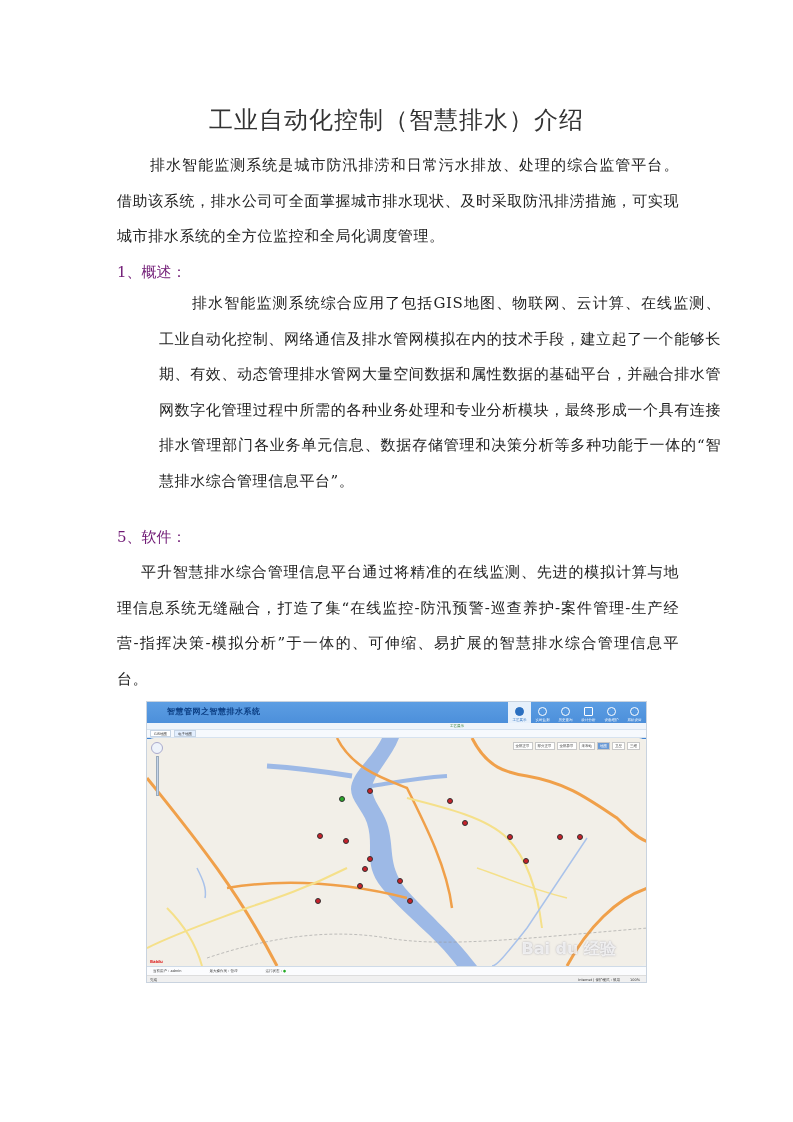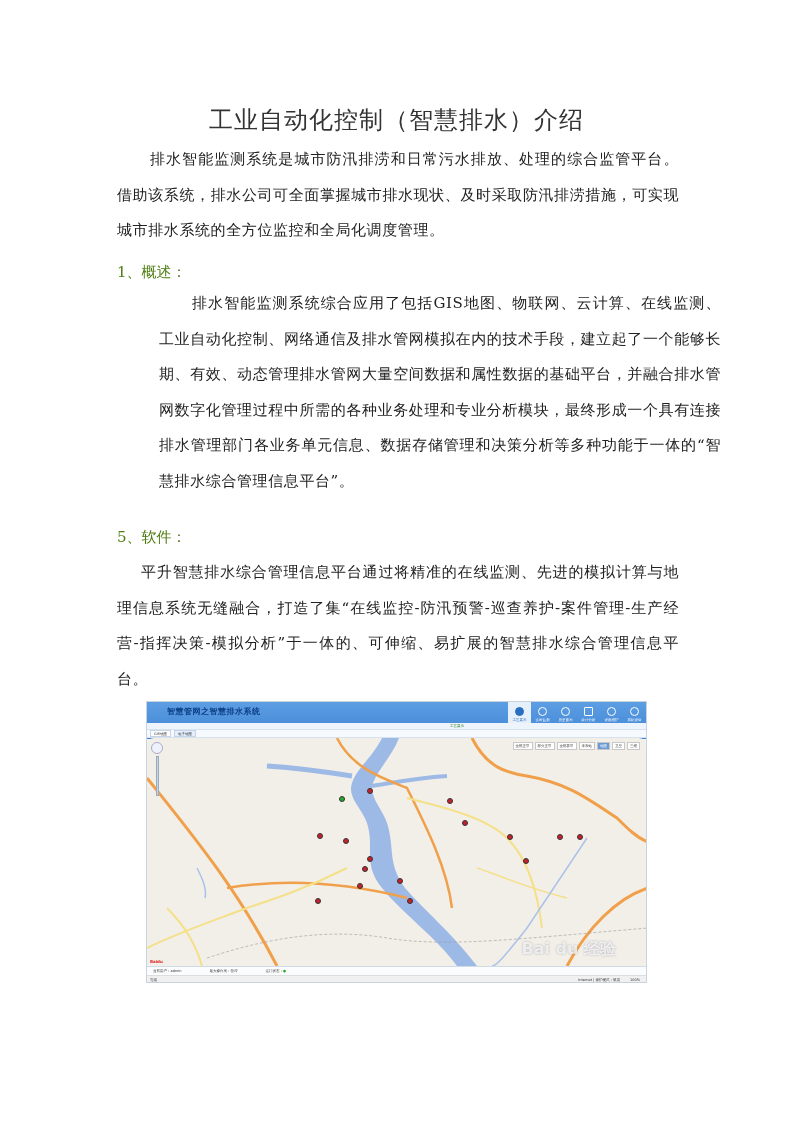--- a/index.html
+++ b/index.html
@@ -10,21 +10,21 @@
     position: absolute; left: 0; right: 0; top: 104px;
     text-align: center; font-family: "DejaVu Sans", "Liberation Sans", sans-serif;
     font-size: 24px; color: #333; letter-spacing: 1px;
   }
   .para {
     position: absolute; left: 117px; width: 562px;
     font-size: 15px; line-height: 35.5px; color: #222;
     text-align: justify; letter-spacing: 0.6px;
   }
   .para.indent { text-indent: 33px; }
-  .heading { position: absolute; left: 117px; font-size: 15px; color: #4d7c0f; }
+  .heading { position: absolute; left: 117px; font-size: 15px; color: #701a75; }
 
   
   .app { position: absolute; left: 146px; top: 701px; width: 501px; height: 282px; background: #f3f1ec; border: 1px solid #c9d3df; overflow: hidden; font-family: "DejaVu Sans", "Liberation Sans", sans-serif; }
   .app-header { position: absolute; left: 0; top: 0; width: 100%; height: 37px; background: linear-gradient(#5d9ee3, #3f84d4); }
   .app-title { position: absolute; left: 20px; top: 4px; font-size: 8px; font-weight: bold; color: #0c3f84; letter-spacing: 0.5px; }
   .app-nav { position: absolute; right: 0; top: 0; height: 21px; display: flex; }
   .nav-item { width: 23px; height: 21px; display: flex; flex-direction: column; align-items: center; justify-content: flex-end; padding-bottom: 1px; }
   .nav-item.active { background: #e6f0fb; }
   .nav-icon { width: 9px; height: 9px; border-radius: 50%; border: 1.5px solid #fff; margin-bottom: 2px; }
   .nav-item.active .nav-icon { border-color: #2a6fc0; background: #2a6fc0; }
@@ -51,21 +51,21 @@
   .app-status { position: absolute; left: 0; top: 264px; width: 100%; height: 9px; background: #fbfcfe; border-top: 1px solid #cfdbe8; display: flex; gap: 28px; padding-left: 6px; font-size: 3.5px; color: #333; line-height: 8px; }
   .status-ok { color: #2a2; }
   .app-browser-status { position: absolute; left: 0; top: 273px; width: 100%; height: 9px; background: #f0f0f0; border-top: 1px solid #ddd; font-size: 3.5px; color: #333; line-height: 9px; padding-left: 3px; }
   .browser-right { position: absolute; right: 6px; top: 0; display: flex; gap: 10px; }
 </style>
 </head>
 <body>
 
 <div class="title">工业自动化控制（智慧排水）介绍</div>
 
-<div class="para indent" style="top:142px;">排水智能监测系统是城市防汛排涝和日常污水排放、处理的综合监管平台。借助该系统，排水公司可全面掌握城市排水现状、及时采取防汛排涝措施，可实现城市排水系统的全方位监控和全局化调度管理。</div>
+<div class="para indent" style="top:148px;">排水智能监测系统是城市防汛排涝和日常污水排放、处理的综合监管平台。借助该系统，排水公司可全面掌握城市排水现状、及时采取防汛排涝措施，可实现城市排水系统的全方位监控和全局化调度管理。</div>
 
 <div class="heading" style="top:263px;">1、概述：</div>
 
 <div class="para indent" style="top:286px;margin-left:42px;">排水智能监测系统综合应用了包括GIS地图、物联网、云计算、在线监测、工业自动化控制、网络通信及排水管网模拟在内的技术手段，建立起了一个能够长期、有效、动态管理排水管网大量空间数据和属性数据的基础平台，并融合排水管网数字化管理过程中所需的各种业务处理和专业分析模块，最终形成一个具有连接排水管理部门各业务单元信息、数据存储管理和决策分析等多种功能于一体的“智慧排水综合管理信息平台”。</div>
 
 <div class="heading" style="top:528px;">5、软件：</div>
 
 <div class="para" style="top:555px; text-indent:24px;">平升智慧排水综合管理信息平台通过将精准的在线监测、先进的模拟计算与地理信息系统无缝融合，打造了集“在线监控-防汛预警-巡查养护-案件管理-生产经营-指挥决策-模拟分析”于一体的、可伸缩、易扩展的智慧排水综合管理信息平台。</div>
 
 <div class="app">

